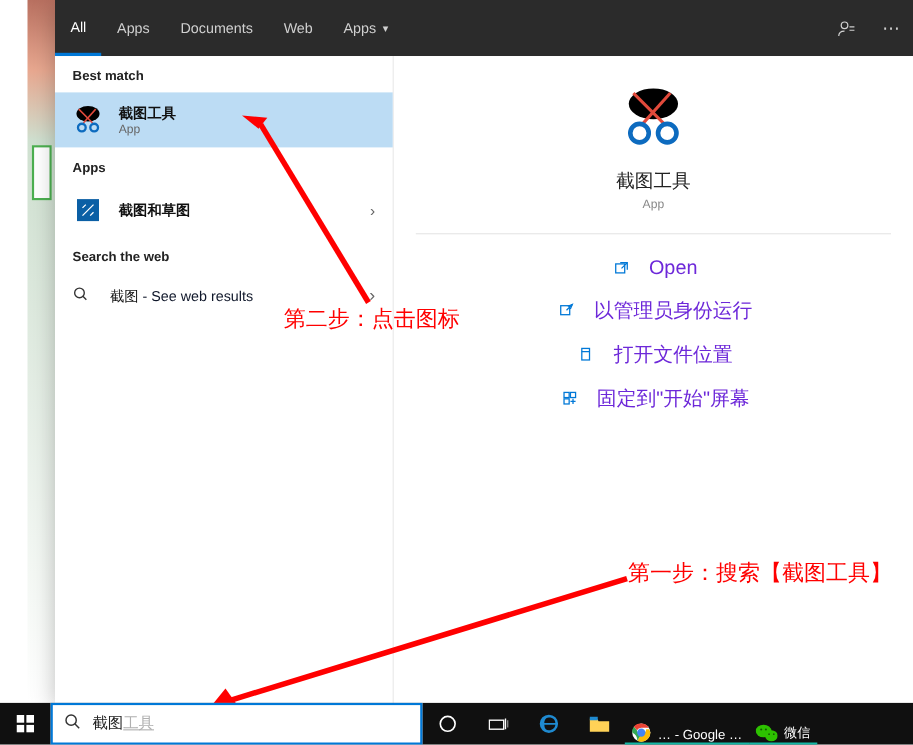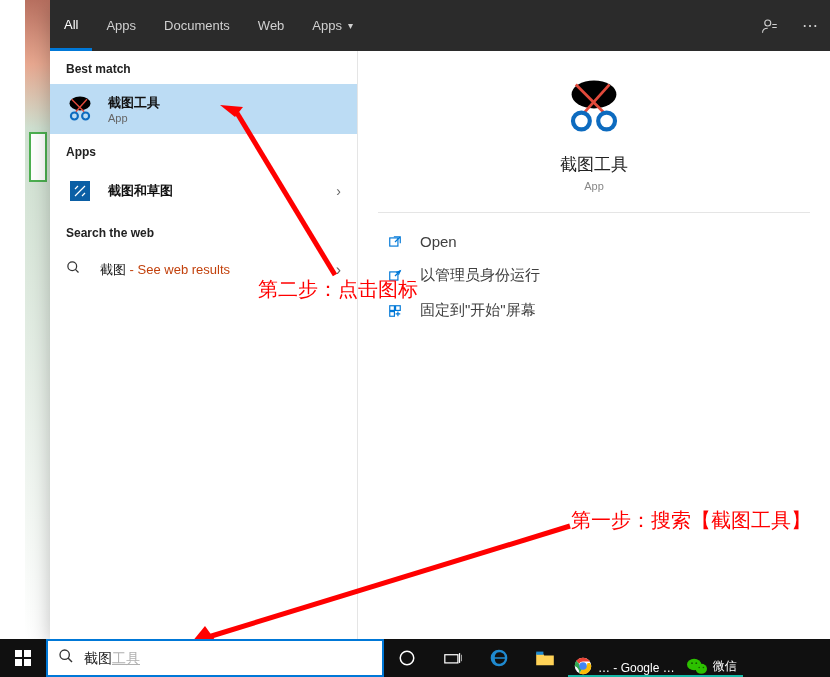--- a/index.html
+++ b/index.html
@@ -30,31 +30,31 @@
   .result.selected { background: #bcdcf4; }
   .result .icon { width: 28px; height: 28px; margin-right: 14px; display: flex; align-items: center; justify-content: center; flex-shrink: 0; }
   .result .labels { flex: 1; min-width: 0; }
   .result .title { font-size: 13px; font-weight: 600; color: #111; }
   .result .sub { font-size: 11px; color: #666; }
   .result .chev { color: #666; font-size: 14px; }
 
   .search-row { display: flex; align-items: center; padding: 12px 16px; cursor: pointer; }
   .search-row .icon { width: 20px; margin-right: 14px; color: #333; }
   .search-row .txt { font-size: 13px; color: #111; }
-  .search-row .txt .muted { color: #c2410c; }
+  .search-row .txt .muted { color: #0f172a; }
   .search-row .chev { margin-left: auto; color: #666; }
 
   
   .preview-header { display: flex; flex-direction: column; align-items: center; padding-top: 28px; padding-bottom: 20px; border-bottom: 1px solid #e5e5e5; margin: 0 20px; }
   .preview-header .big-icon { width: 56px; height: 56px; margin-bottom: 18px; }
   .preview-header .app-name { font-size: 17px; font-weight: 400; color: #222; }
   .preview-header .app-kind { font-size: 11px; color: #888; margin-top: 4px; }
 
   .actions { padding: 12px 20px; }
-  .action { display: flex; align-items: center; padding: 8px 6px; font-size: 15px; color: #404040; cursor: pointer; }
+  .action { display: flex; align-items: center; padding: 8px 6px; font-size: 18px; color: #6d28d9; cursor: pointer; justify-content: center; }
   .action .ai { width: 22px; height: 16px; margin-right: 14px; color: #0078d7; display: flex; align-items: center; justify-content: center; }
 
   
   .annotation { position: absolute; font-family: "SimSun", "NSimSun", serif; font-size: 20px; color: #ff0000; font-weight: 500; pointer-events: none; }
   .arrow { position: absolute; pointer-events: none; }
 
   
   .taskbar { position: absolute; left: 0; bottom: 0; width: 830px; height: 38px; background: #101010; display: flex; align-items: stretch; color: #fff; }
   .tb-btn { width: 46px; display: flex; align-items: center; justify-content: center; cursor: pointer; }
   .searchbox { flex: 0 0 338px; background: #fff; border: 2px solid #0078d7; display: flex; align-items: center; margin: 0; }
@@ -181,20 +181,29 @@
                 <rect x="3" y="5" width="14" height="14"></rect>
                 <path d="M21 3l-9 9"></path>
                 <path d="M18 10l3-7-7 3"></path>
               </svg>
           </span>
           <span>以管理员身份运行</span>
         </div>
         <div class="action">
           <span class="ai">
             <svg width="14" height="14" viewBox="0 0 24 24" fill="none" stroke="#0078d7" stroke-width="2">
+                <rect x="5" y="3" width="12" height="18"></rect>
+                <line x1="5" y1="8" x2="17" y2="8"></line>
+              </svg>
+          </span>
+          <span>打开文件位置</span>
+        </div>
+        <div class="action">
+          <span class="ai">
+            <svg width="14" height="14" viewBox="0 0 24 24" fill="none" stroke="#0078d7" stroke-width="2">
                 <rect x="3" y="3" width="8" height="8"></rect>
                 <rect x="13" y="3" width="8" height="8"></rect>
                 <rect x="3" y="13" width="8" height="8"></rect>
                 <path d="M17 13v8M13 17h8"></path>
               </svg>
           </span>
           <span>固定到"开始"屏幕</span>
         </div>
       </div>
     </div>

